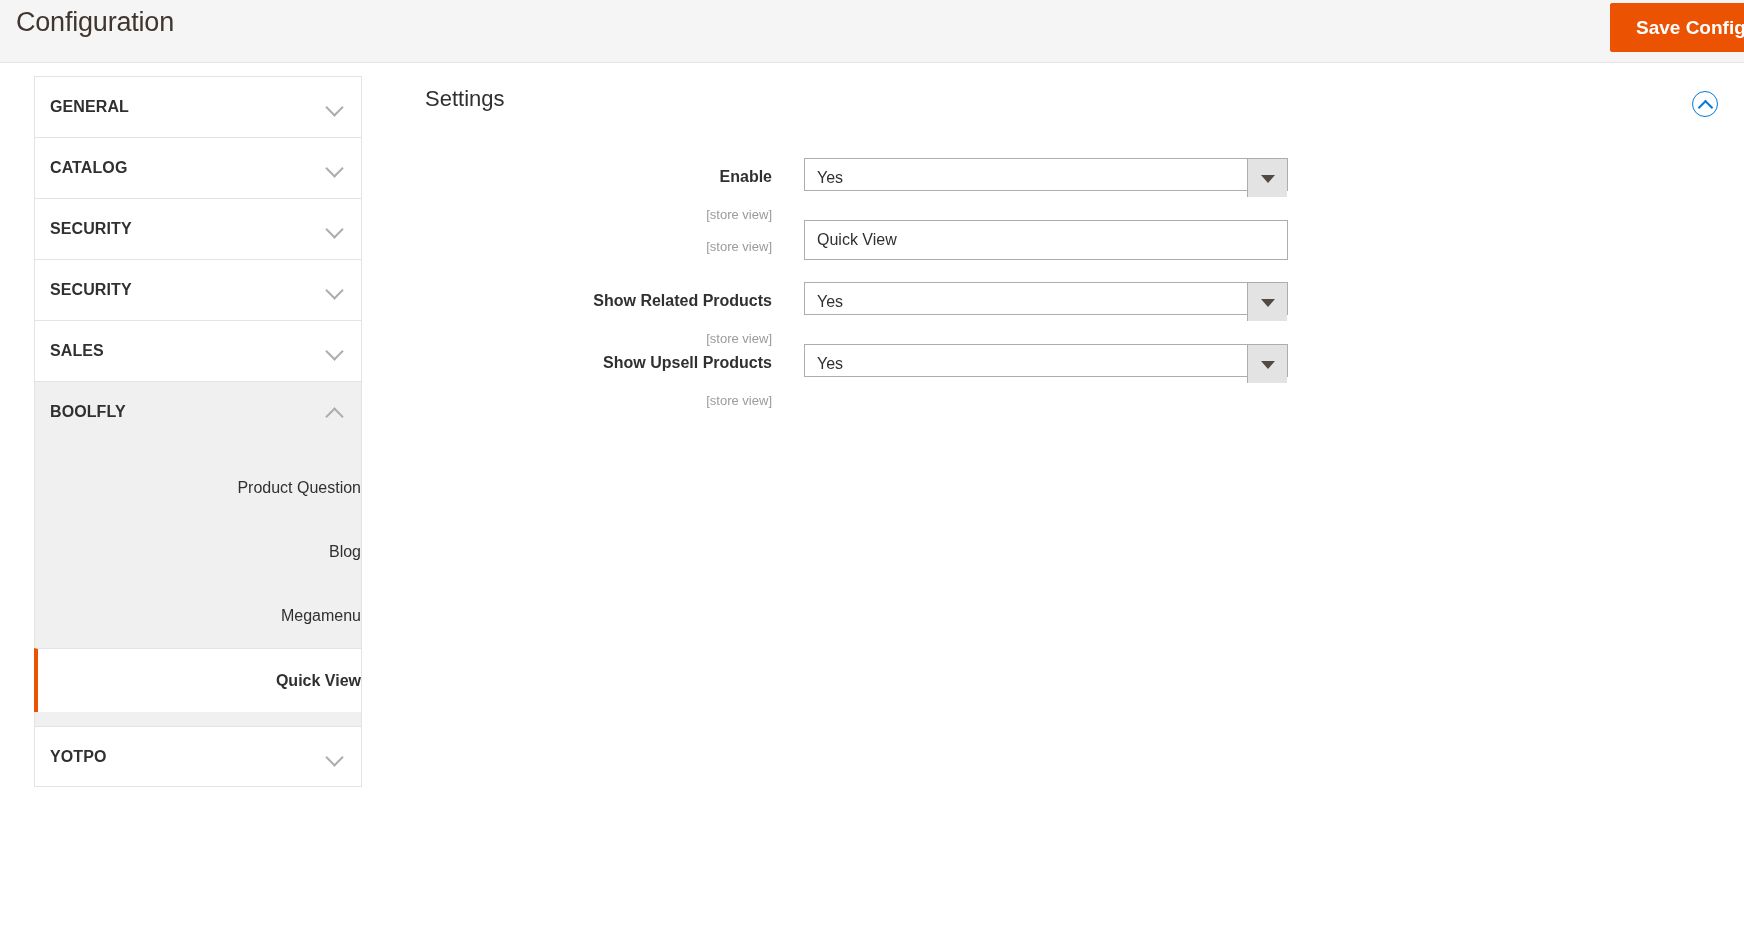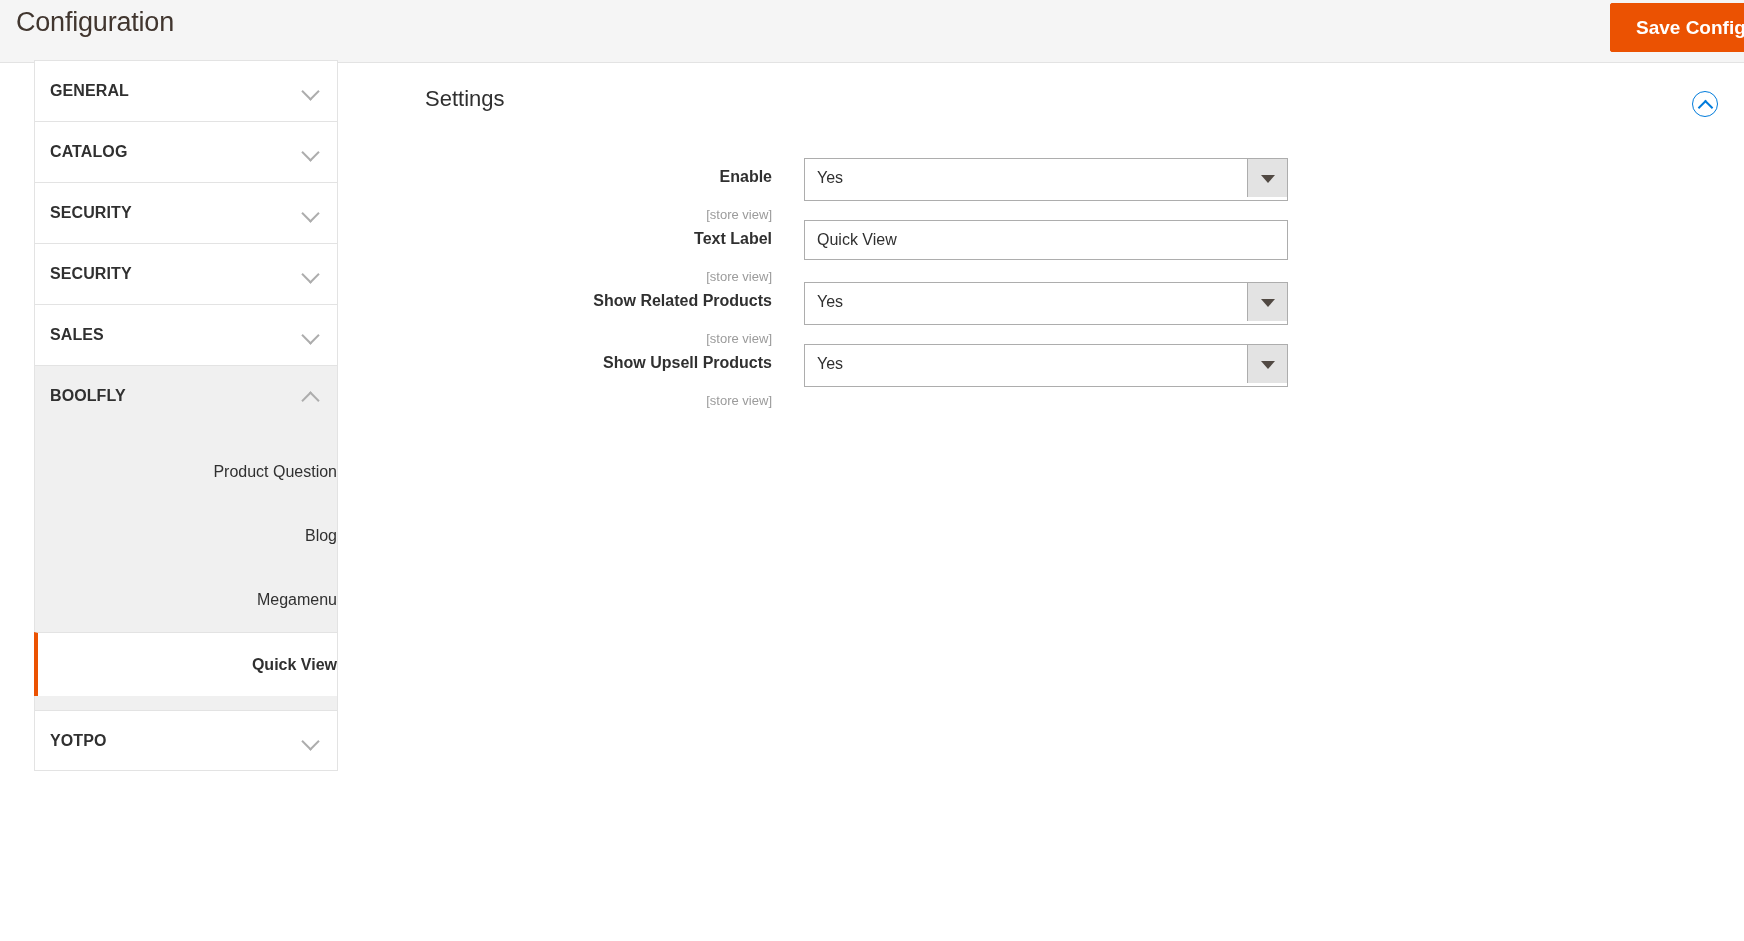--- a/index.html
+++ b/index.html
@@ -43,22 +43,22 @@
     padding: 0 0 0 25px;
     line-height: 47px;
     white-space: nowrap;
     overflow: hidden;
     cursor: pointer;
   }
 
   
   .sidebar {
     position: absolute;
-    left: 34px; top: 60px;
-    width: 304px;
+    left: 34px; top: 76px;
+    width: 328px;
   }
   .sidebar-section {
     position: relative;
     background: #ffffff;
     border: 1px solid #e3e3e3;
     border-bottom: none;
     height: 61px;
   }
   .sidebar-section:last-child { border-bottom: 1px solid #e3e3e3; }
   .sidebar-section.expanded { background: #f0f0f0; }
@@ -192,21 +192,21 @@
     white-space: nowrap;
     margin-top: 19px;
   }
   .field-control {
     position: absolute;
     left: 412px; top: 0;
     width: 484px;
   }
   .select-wrap {
     position: relative;
-    width: 484px; height: 43px;
+    width: 484px; height: 33px;
     border: 1px solid #adadad;
     background: #ffffff;
     cursor: pointer;
   }
   .select-value {
     position: absolute;
     left: 12px; top: 0;
     line-height: 38px;
     font-size: 16px;
     color: #303030;
@@ -310,21 +310,20 @@
       <div class="field-control">
         <div class="select-wrap">
           <span class="select-value">Yes</span>
           <span class="select-arrow"></span>
         </div>
       </div>
     </div>
 
     <div class="field-row">
       <div class="field-label-wrap">
-        <span class="field-label">Text Label</span>
         <span class="field-scope">[store view]</span>
       </div>
       <div class="field-control">
         <input class="text-input" type="text" value="Quick View" style="">
       </div>
     </div>
 
     <div class="field-row">
       <div class="field-label-wrap">
         <span class="field-label">Show Related Products</span>

